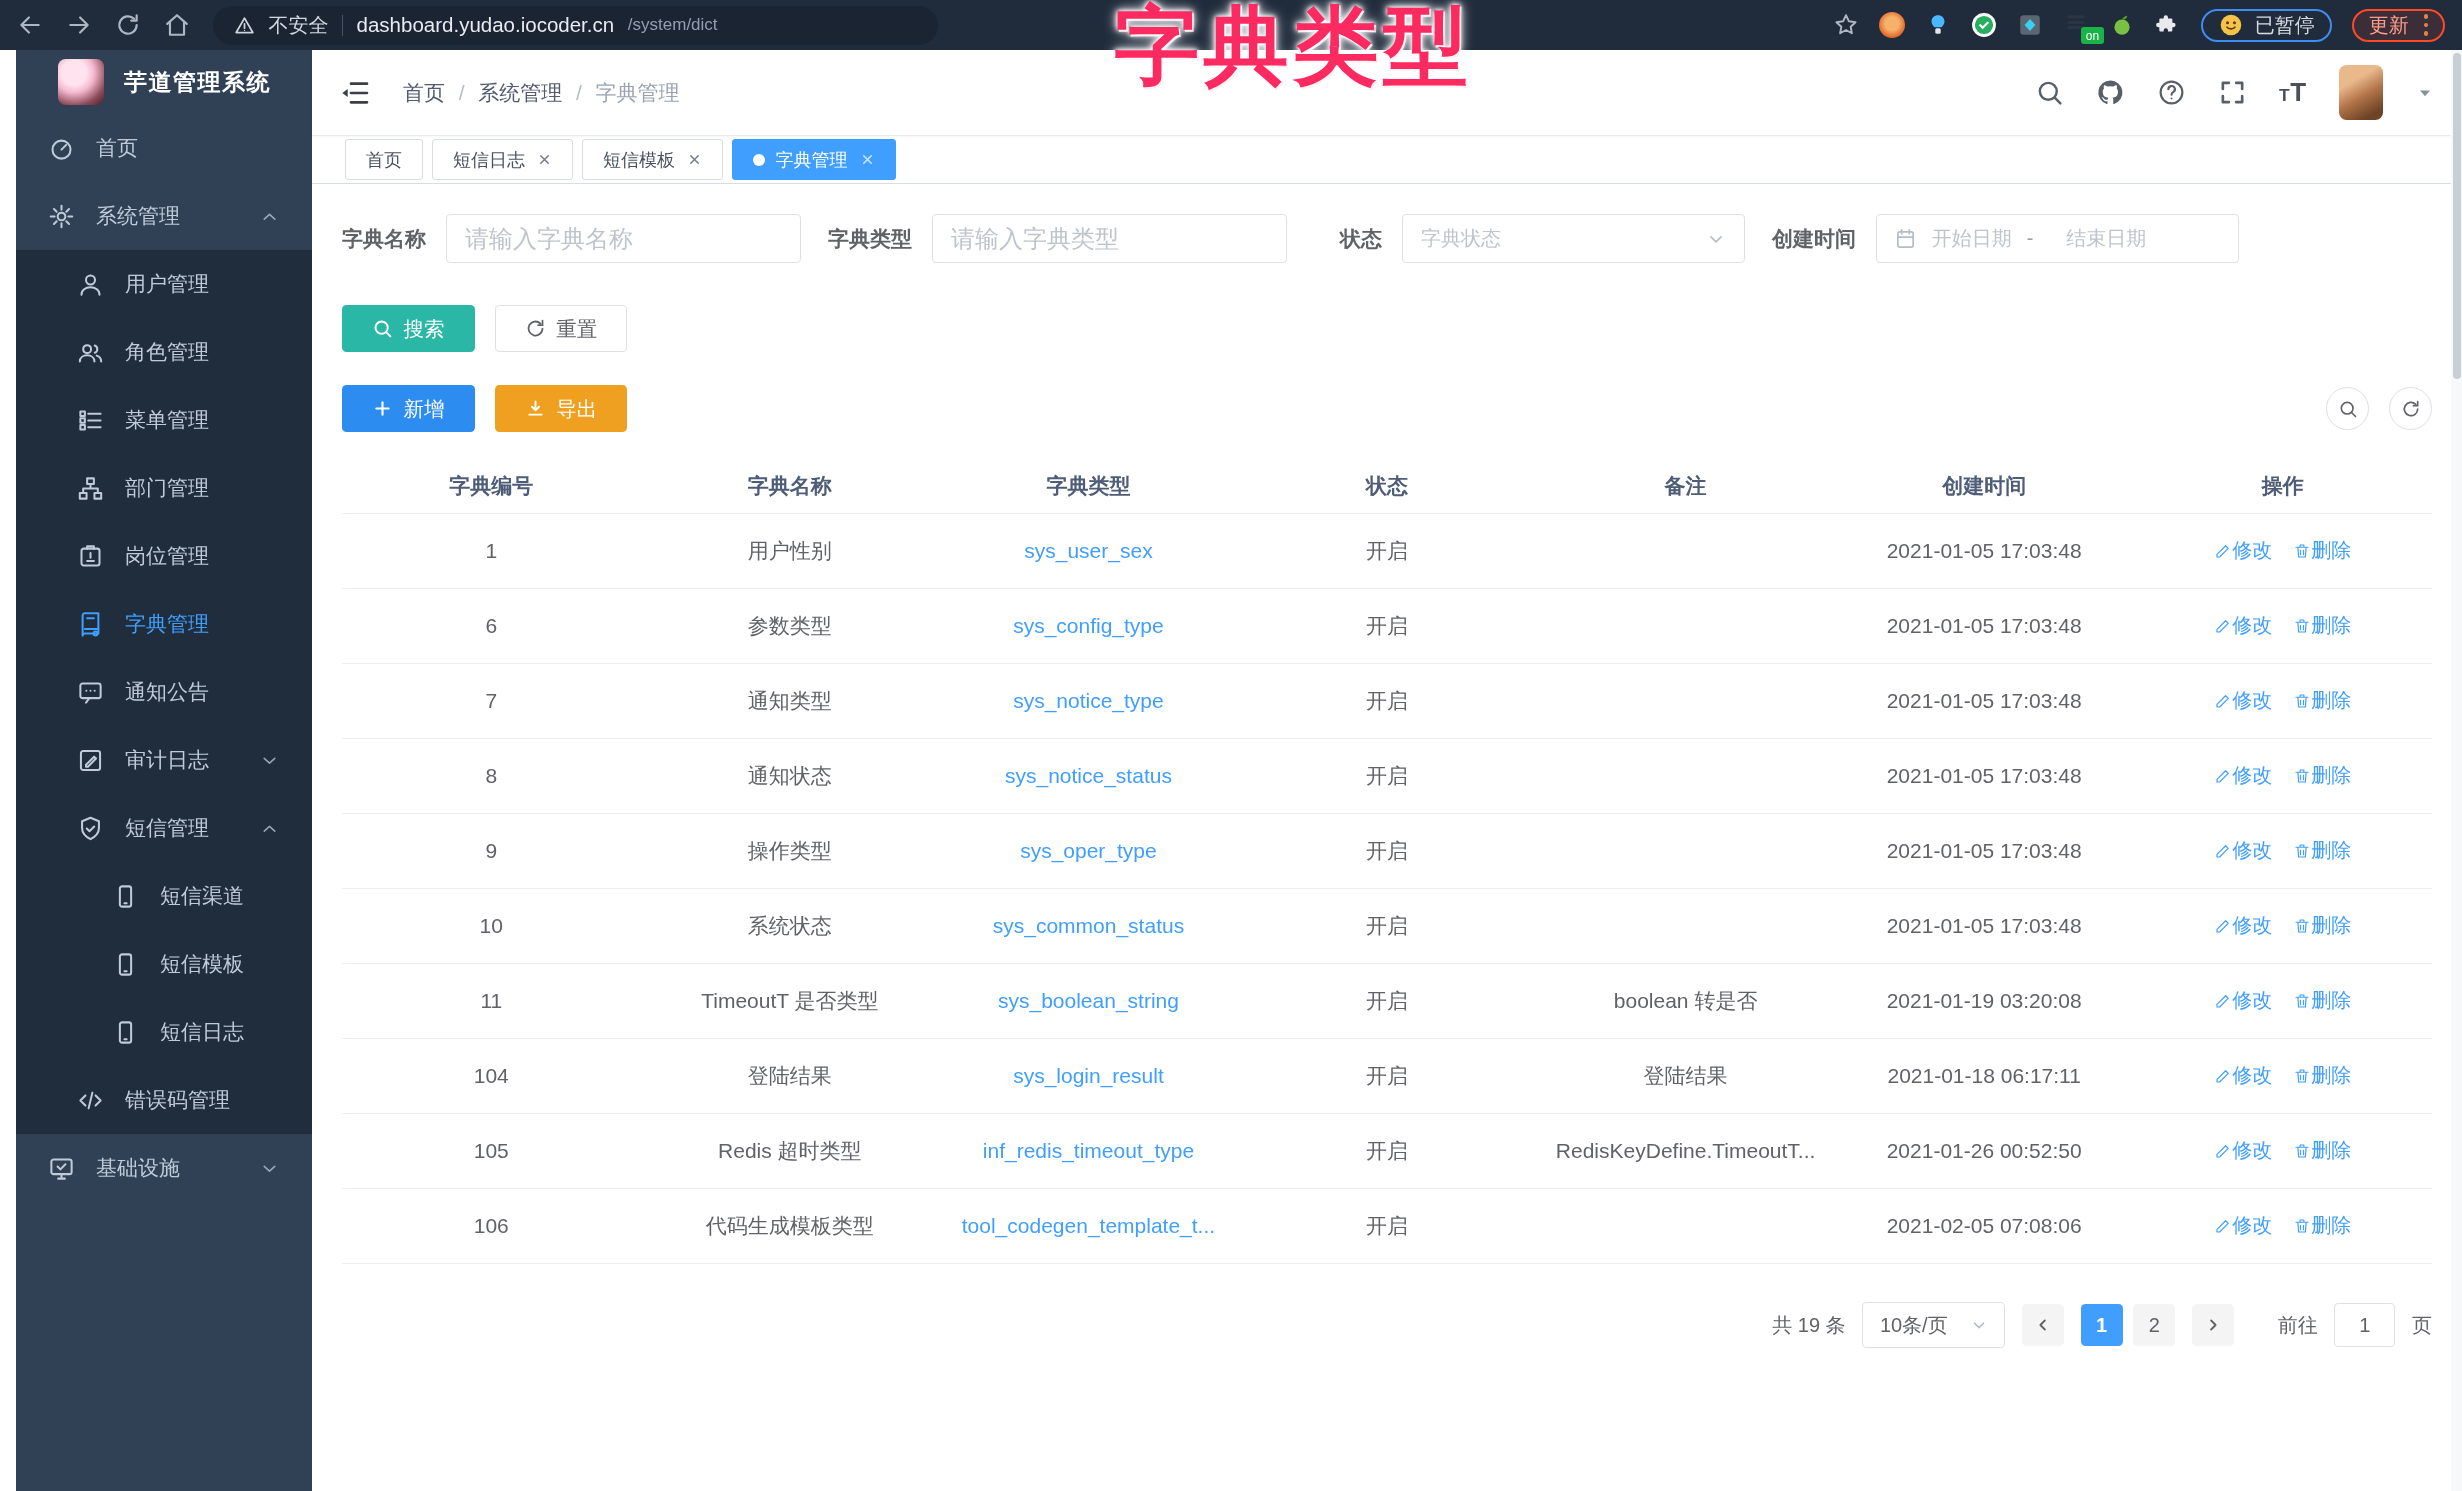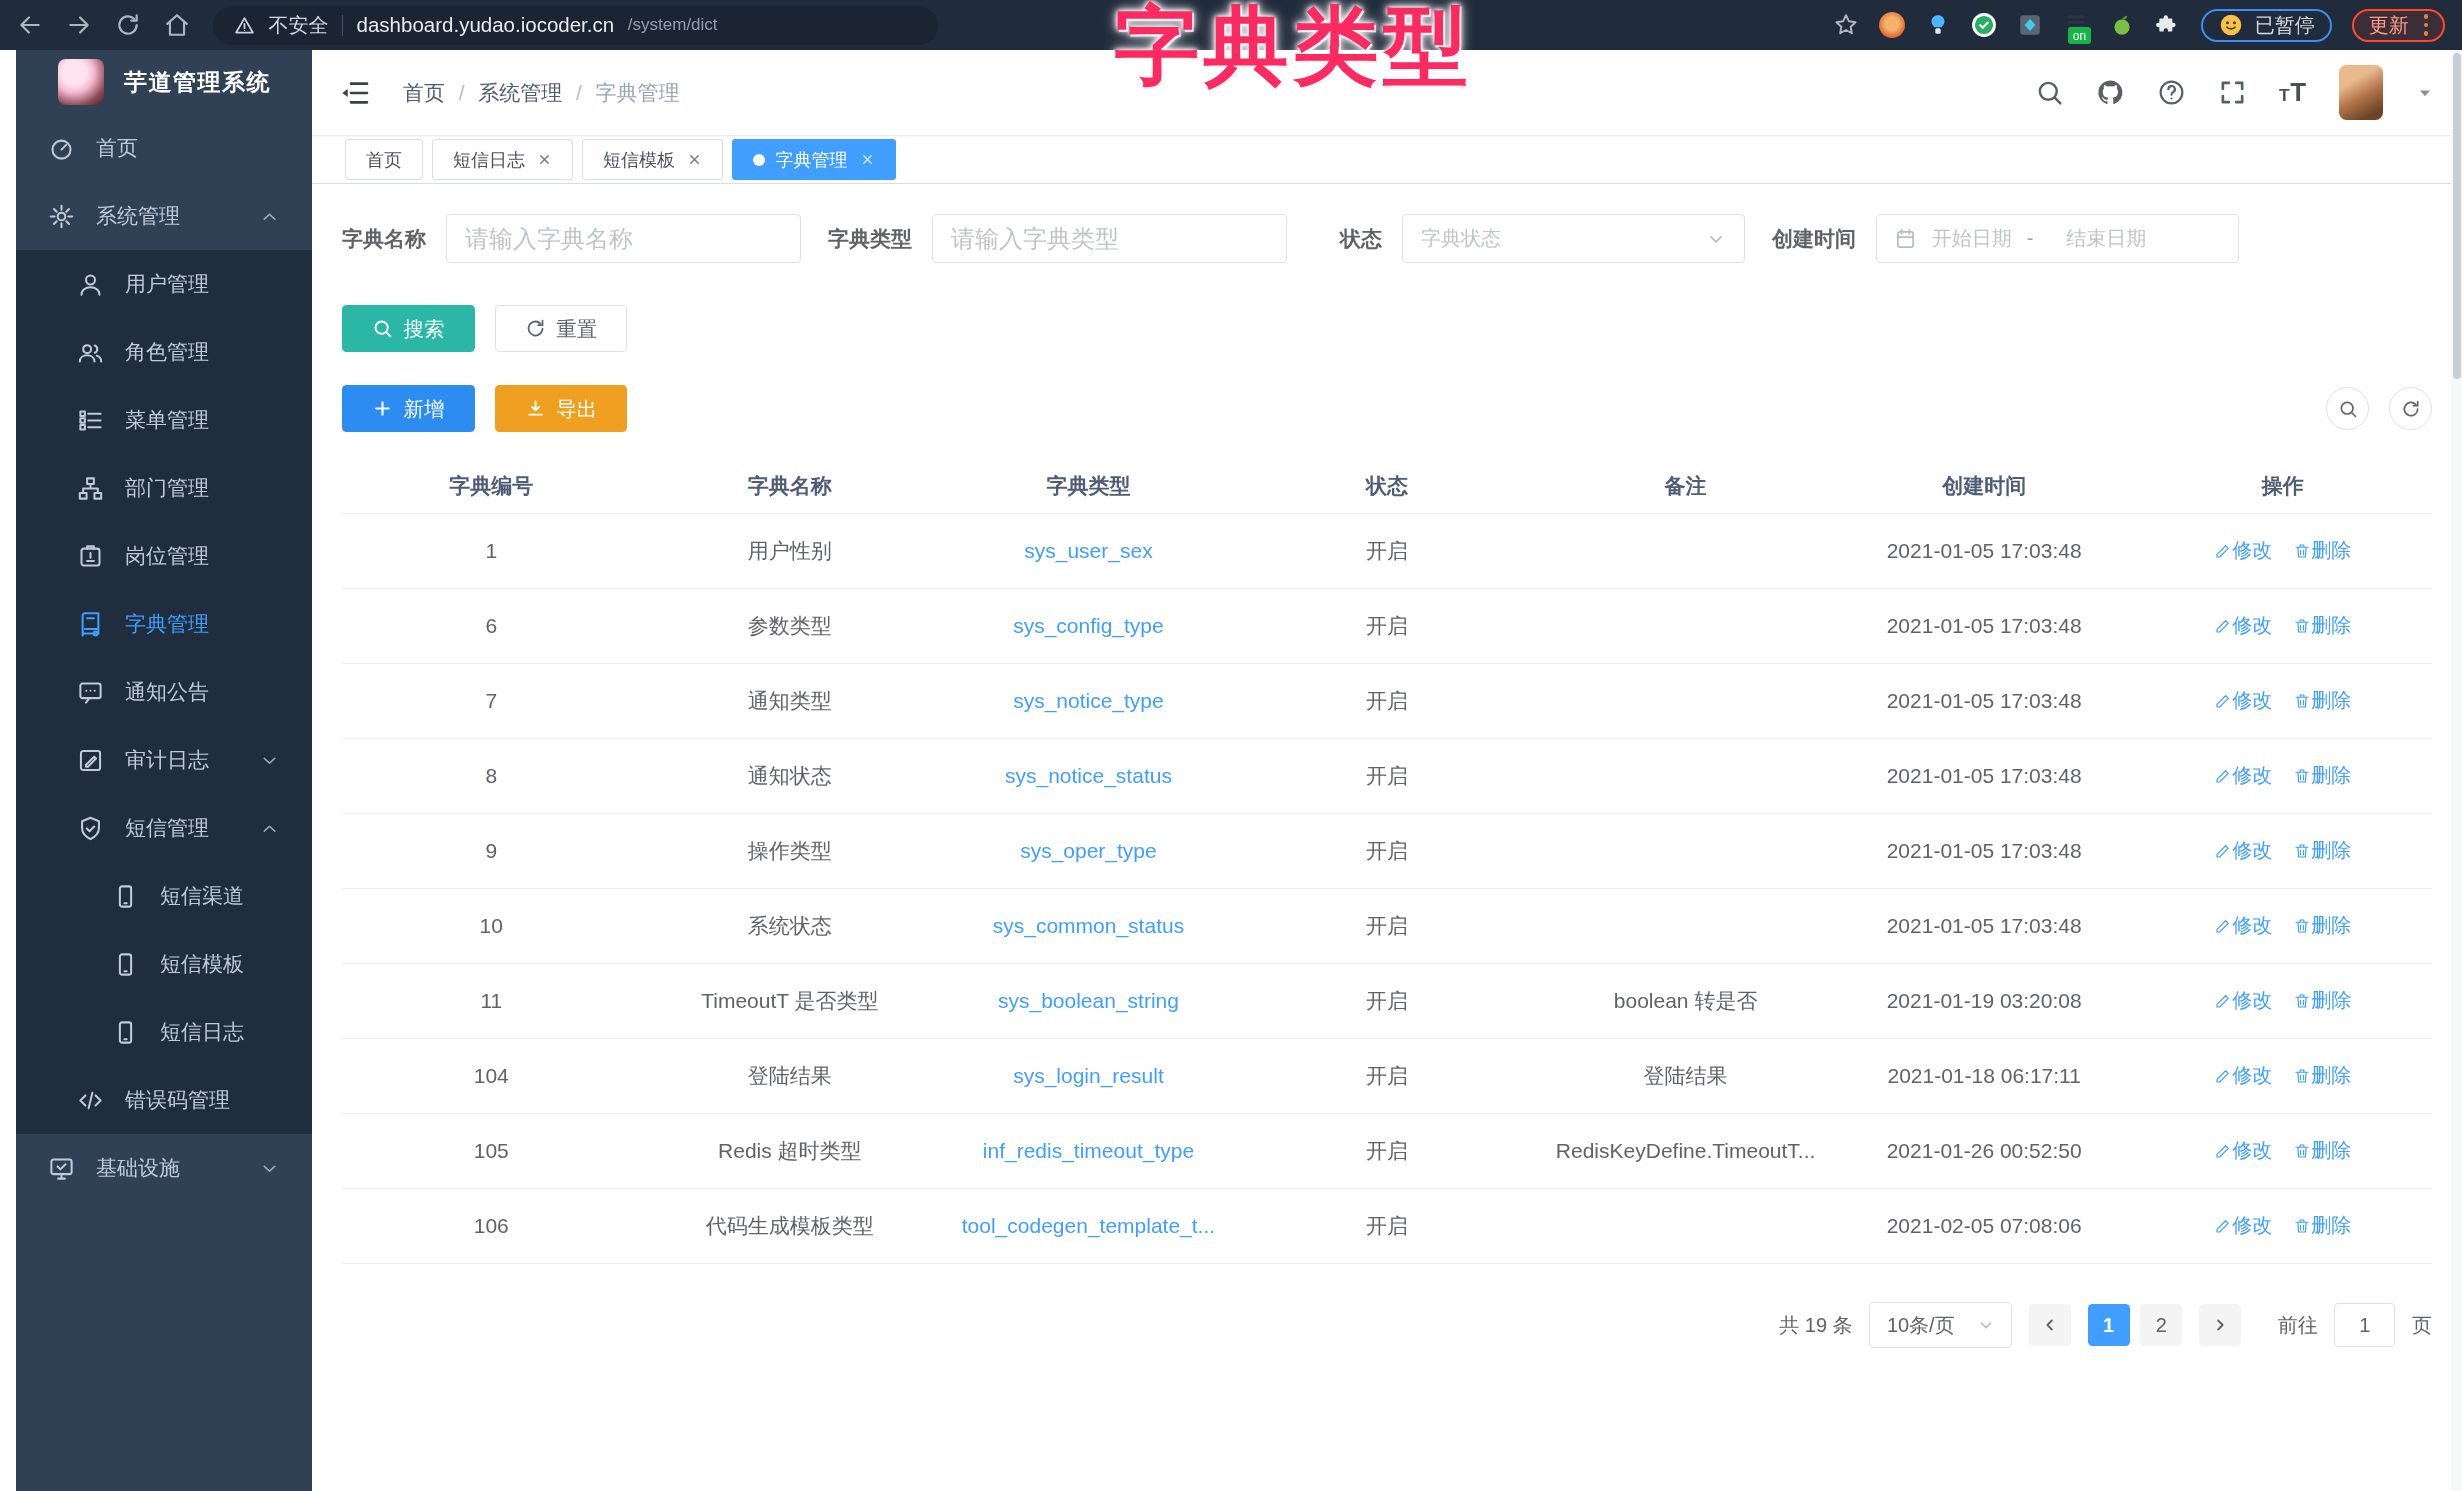--- a/index.html
+++ b/index.html
@@ -196,21 +196,21 @@
             <rect x="3" y="3" width="18" height="18" rx="3" fill="#5b6673"></rect>
             <path d="M12 6.5l5 5.5-5 5.5L7 12z" fill="#3ad1f0"></path>
           </svg>
         </span>
       <span class="ext" style="position:relative;">
         <svg viewBox="0 0 24 24">
             <rect x="4" y="3" width="16" height="3" rx="1.5" fill="#2b3442"></rect>
             <rect x="4" y="8" width="16" height="3" rx="1.5" fill="#2b3442"></rect>
             <rect x="4" y="13" width="16" height="3" rx="1.5" fill="#2b3442"></rect>
           </svg>
-        <span style="position:absolute;left:5px;bottom:-6px;background:#19b347;color:#fff;font-size:12px;line-height:1;padding:2.3px 4.6px;border-radius:3px;">on</span>
+        <span style="position:absolute;left:18px;bottom:-6px;background:#19b347;color:#fff;font-size:12px;line-height:1;padding:2.3px 4.6px;border-radius:3px;">on</span>
         </span>
       <span class="ext">
         <svg viewBox="0 0 24 24">
             <circle cx="12" cy="14" r="7" fill="#7ac143"></circle>
             <path d="M12 7c1-2.5 3-3.5 5-3.5C16.5 6 15 7.5 12 7z" fill="#4e9b2e"></path>
           </svg>
         </span>
       <span class="ext" style="color:#e8eaed;">
         <svg viewBox="0 0 24 24">
             <path fill="currentColor" d="M10 3a2 2 0 0 1 2 2v1h3a1 1 0 0 1 1 1v3h1a2 2 0 1 1 0 4h-1v3a1 1 0 0 1-1 1h-3v-1a2 2 0 1 0-4 0v1H5a1 1 0 0 1-1-1v-3H3a2 2 0 1 1 0-4h1V7a1 1 0 0 1 1-1h3V5a2 2 0 0 1 2-2z"></path>
@@ -874,21 +874,21 @@
             </span>
           <span id="page-buttons" style="display:flex;gap:10.6px;">
               <span class="pg-btn active">1</span>
               <span class="pg-btn">2</span>
             </span>
           <span class="pg-btn pg-arrow">
             <svg viewBox="0 0 24 24" fill="none" stroke="currentColor" stroke-width="2.4" stroke-linecap="round" stroke-linejoin="round">
                 <path d="M9.5 6l6 6-6 6"></path>
               </svg>
             </span>
-          <span style="margin-left:20px;">前往</span>
+          <span style="margin-left:27px;">前往</span>
           <input class="goto-input" value="1" style="">
           <span>页</span>
         </div>
 
       </div>
     </div>
   </div>
 
   <div class="scrollbar">
     <span class="scroll-thumb"></span>

